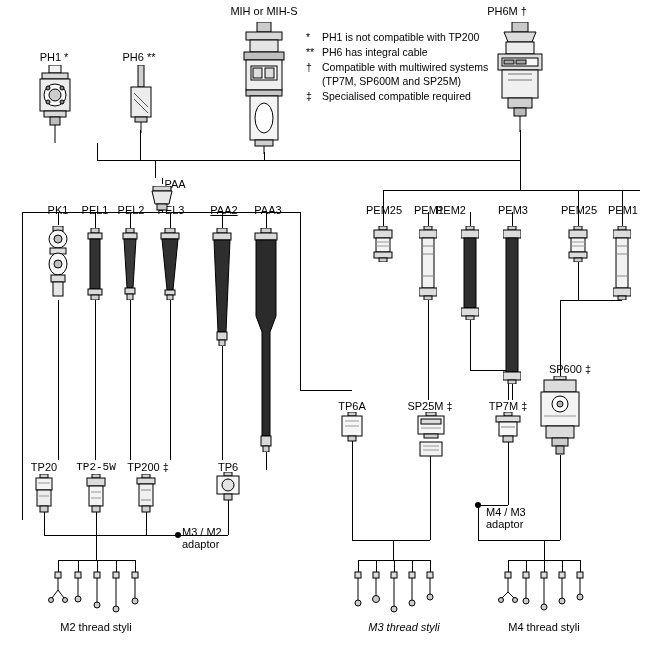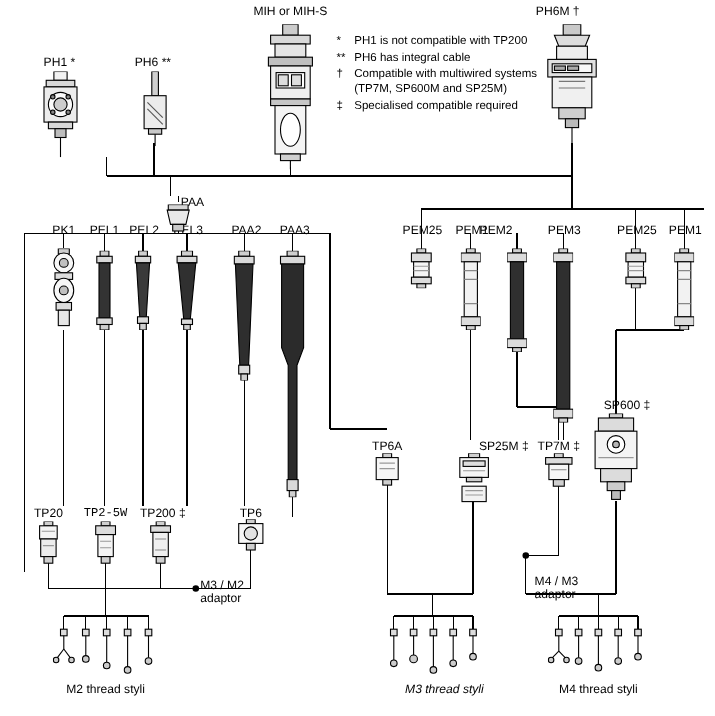--- a/index.html
+++ b/index.html
@@ -182,39 +182,39 @@
 
   <div class="lbl ctr" style="left:54px;  top:51px;">PH1 *</div>
   <div class="lbl ctr" style="left:139px; top:51px;">PH6 **</div>
   <div class="lbl ctr" style="left:264px; top:5px;">MIH or MIH-S</div>
   <div class="lbl ctr" style="left:507px; top:5px;">PH6M †</div>
   <div class="lbl ctr" style="left:175px; top:178px;">PAA</div>
   <div class="lbl ctr" style="left:58px;  top:204px;">PK1</div>
   <div class="lbl ctr" style="left:95px;  top:204px;">PEL1</div>
   <div class="lbl ctr" style="left:131px; top:204px;">PEL2</div>
   <div class="lbl ctr" style="left:171px; top:204px;">PEL3</div>
-  <div class="lbl ctr" style="left:224px; top:204px;">PAA2</div>
+  <div class="lbl ctr" style="left:224px; top:204px;text-decoration:underline;">PAA2</div>
   <div class="lbl ctr" style="left:268px; top:204px;">PAA3</div>
   <div class="lbl ctr" style="left:384px; top:204px;">PEM25</div>
   <div class="lbl ctr" style="left:429px; top:204px;">PEM1</div>
   <div class="lbl ctr" style="left:451px; top:204px;text-align:center;">PEM2</div>
   <div class="lbl ctr" style="left:513px; top:204px;">PEM3</div>
   <div class="lbl ctr" style="left:579px; top:204px;">PEM25</div>
   <div class="lbl ctr" style="left:623px; top:204px;">PEM1</div>
   <div class="lbl ctr" style="left:352px; top:400px;">TP6A</div>
-  <div class="lbl ctr" style="left:430px; top:400px;margin-left:28px;">SP25M ‡</div>
+  <div class="lbl ctr" style="left:430px; top:400px;">SP25M ‡</div>
   <div class="lbl ctr" style="left:508px; top:400px;">TP7M ‡</div>
   <div class="lbl ctr" style="left:570px; top:363px;">SP600 ‡</div>
   <div class="lbl ctr" style="left:44px;  top:461px;">TP20</div>
   <div class="lbl ctr" style="left:96px;  top:461px;font-family:Liberation Mono, monospace;">TP2-5W</div>
   <div class="lbl ctr" style="left:148px; top:461px;">TP200 ‡</div>
   <div class="lbl ctr" style="left:228px; top:461px;">TP6</div>
 
   <div class="lbl" style="left:182px; top:526px; width:70px; white-space:normal;">M3 / M2 adaptor</div>
-  <div class="lbl" style="left:486px; top:523px; width:60px; white-space:normal;">M4 / M3 adaptor</div>
+  <div class="lbl" style="left:486px; top:506px; width:60px; white-space:normal;">M4 / M3 adaptor</div>
 
   <div class="lbl ctr" style="left:96px;  top:621px;">M2 thread styli</div>
   <div class="lbl ctr" style="left:404px; top:621px;font-style:italic;">M3 thread styli</div>
   <div class="lbl ctr" style="left:544px; top:621px;">M4 thread styli</div>
 
   <div class="dev" style="left:32px; top:65px;">
     <svg width="46" height="78" viewBox="0 0 46 78">
       <g stroke="#000" fill="#f2f2f2" stroke-width="1">
         <rect x="17" y="0" width="12" height="8"></rect>
         <rect x="10" y="8" width="26" height="6" fill="#d8d8d8"></rect>

